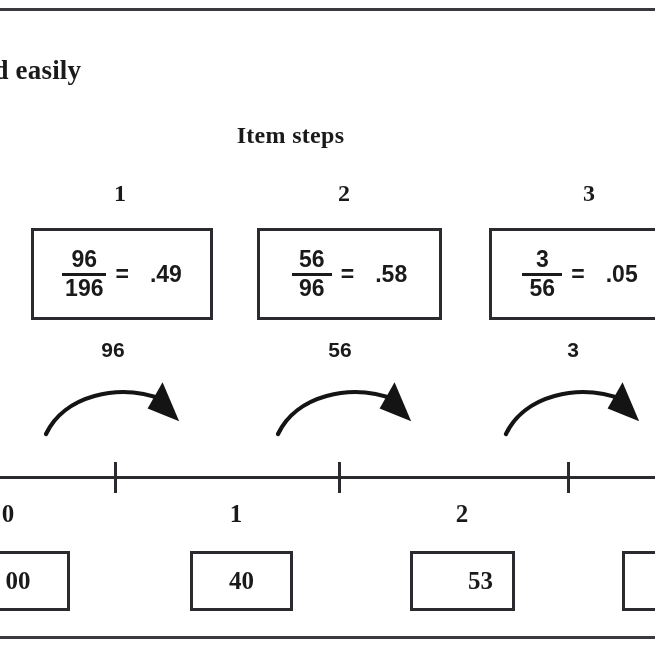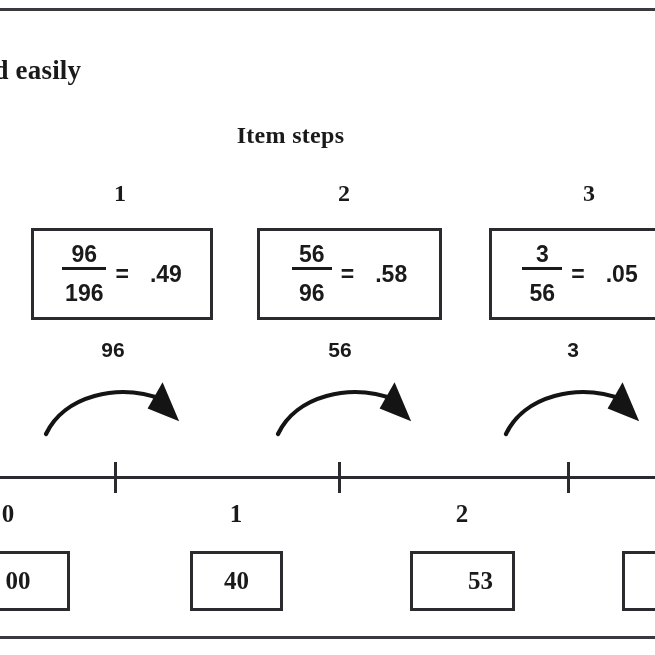--- a/index.html
+++ b/index.html
@@ -91,21 +91,21 @@
     font-weight: 700;
   }
   .fraction .numer { padding: 0 3px 1px 3px; }
   .fraction .bar {
     display: block;
     height: 3px;
     width: 100%;
     min-width: 40px;
     background: #1a1a1a;
   }
-  .fraction .denom { padding: 12px 3px 0 3px; }
+  .fraction .denom { padding: 1px 3px 0 3px; }
   .eq {
     font-size: 23px;
     font-weight: 700;
     margin: 0 4px 0 9px;
     font-family: "Liberation Sans", "DejaVu Sans", sans-serif;
   }
   .decimal {
     font-size: 23px;
     font-weight: 700;
     margin-left: 17px;
@@ -247,18 +247,18 @@
   <div class="numberline"></div>
   <div class="tick" id="tick-0" style="left: 114px;"></div>
   <div class="tick" id="tick-1" style="left: 338px;"></div>
   <div class="tick" id="tick-2" style="left: 567px;"></div>
 
   <div class="axis-label" id="axlbl-0" style="left: 8px;">0</div>
   <div class="axis-label" id="axlbl-1" style="left: 236px;">1</div>
   <div class="axis-label" id="axlbl-2" style="left: 462px;">2</div>
 
   <div class="score-box" id="sbox-0" style="left: -34px; width: 104px;">00</div>
-  <div class="score-box" id="sbox-1" style="left: 190px; width: 93px;">40</div>
+  <div class="score-box" id="sbox-1" style="left: 190px; width: 103px;">40</div>
   <div class="score-box" id="sbox-2" style="left: 410px; width: 105px; padding-left: 36px;">53</div>
   <div class="score-box" id="sbox-3" style="left: 622px; width: 105px;"></div>
 
   <div class="hrule bottom"></div>
 </div>
 
 </body></html>

